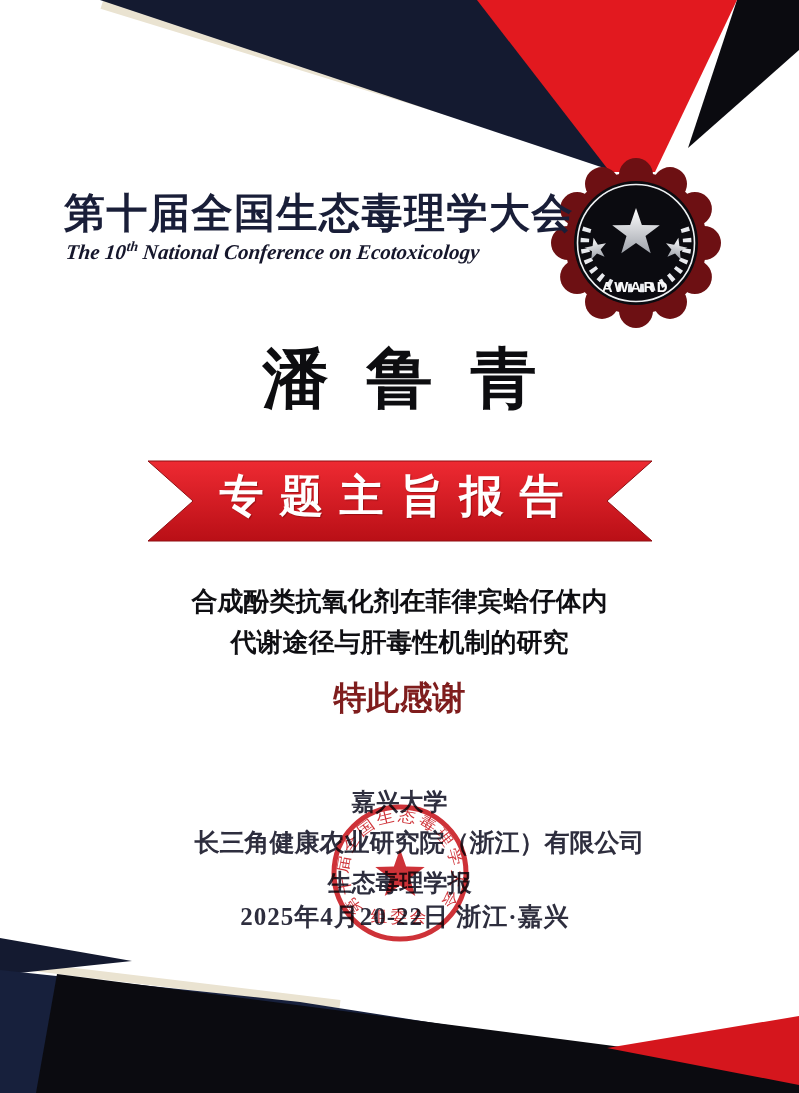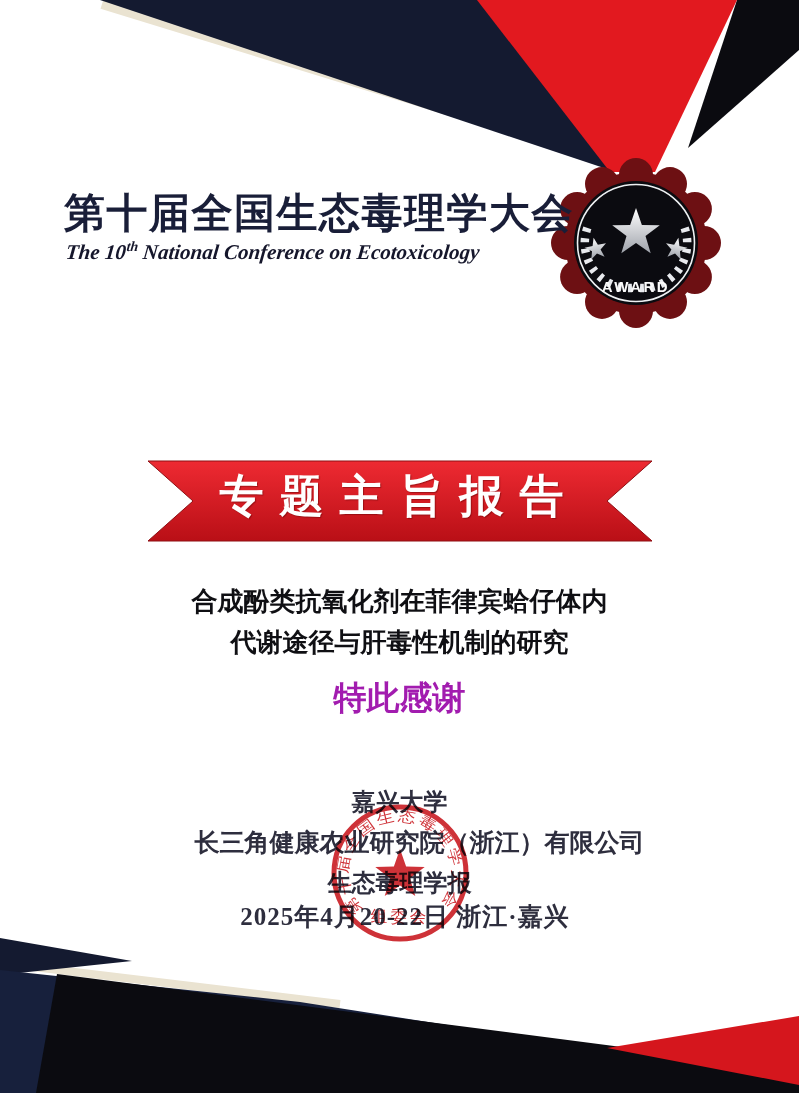--- a/index.html
+++ b/index.html
@@ -21,21 +21,21 @@
   .title-en sup{font-size:14px;}
   .name{left:0;top:334px;width:100%;text-align:center;font-size:66px;font-weight:bold;
         color:#0d0d10;letter-spacing:38px;padding-left:38px;
         font-family:"DejaVu Serif","Liberation Serif",serif;}
   .banner-label{left:0;top:467px;width:100%;text-align:center;font-size:44px;font-weight:bold;
         color:#ffffff;letter-spacing:16px;padding-left:0;
         font-family:"DejaVu Serif","Liberation Serif",serif;
         text-shadow:1px 1px 1px rgba(90,0,0,.45);}
   .report{left:0;top:581px;width:100%;text-align:center;font-size:26px;font-weight:bold;
         line-height:41px;color:#0f0f13;}
-  .thanks{left:0;top:676px;width:100%;text-align:center;font-size:33px;font-weight:bold;color:#a21caf;}
+  .thanks{left:0;top:676px;width:100%;text-align:center;font-size:33px;font-weight:bold;color:#7f1d1d;}
   .orgline{left:0;width:100%;text-align:center;color:var(--body-text);
         font-family:"Liberation Serif",serif;font-weight:bold;}
   .org1{top:786px;font-size:24px;}
   .org2{top:826px;font-size:25px;padding-left:40px;}
   .org3{top:867px;font-size:24px;}
   .dateline{top:900px;font-size:25px;letter-spacing:1px;padding-left:11px;}
   .stamp{left:326px;top:799px;opacity:.88;mix-blend-mode:multiply;}
 </style>
 </head>
 <body>
@@ -87,20 +87,21 @@
         <use href="#star" transform="translate(596,249) rotate(-12) scale(11.5)"></use>
         <use href="#star" transform="translate(676,249) rotate(12) scale(11.5)"></use>
       </g>
       <text x="636" y="292" text-anchor="middle" fill="#fafafa" font-size="15" font-weight="bold" letter-spacing="2.5" font-family="Liberation Sans, sans-serif">AWARD</text>
     </g>
   </svg>
 
   <div class="abs title-cn">第十届全国生态毒理学大会</div>
   <div class="abs title-en"><span>The 10</span><sup>th</sup><span> National Conference on Ecotoxicology</span></div>
 
+  <div class="abs name">潘鲁青</div>
 
   <svg class="abs" style="left:0;top:450px;" width="799" height="100" viewBox="0 0 799 100">
     <polygon points="148,11 652,11 607,51 652,91 148,91 193,51" fill="url(#bannerGrad)" stroke="#8e0e12" stroke-width="1"></polygon>
   </svg>
   <div class="abs banner-label">专题主旨报告</div>
 
   <div class="abs report">
     <div>合成酚类抗氧化剂在菲律宾蛤仔体内</div>
     <div>代谢途径与肝毒性机制的研究</div>
   </div>

